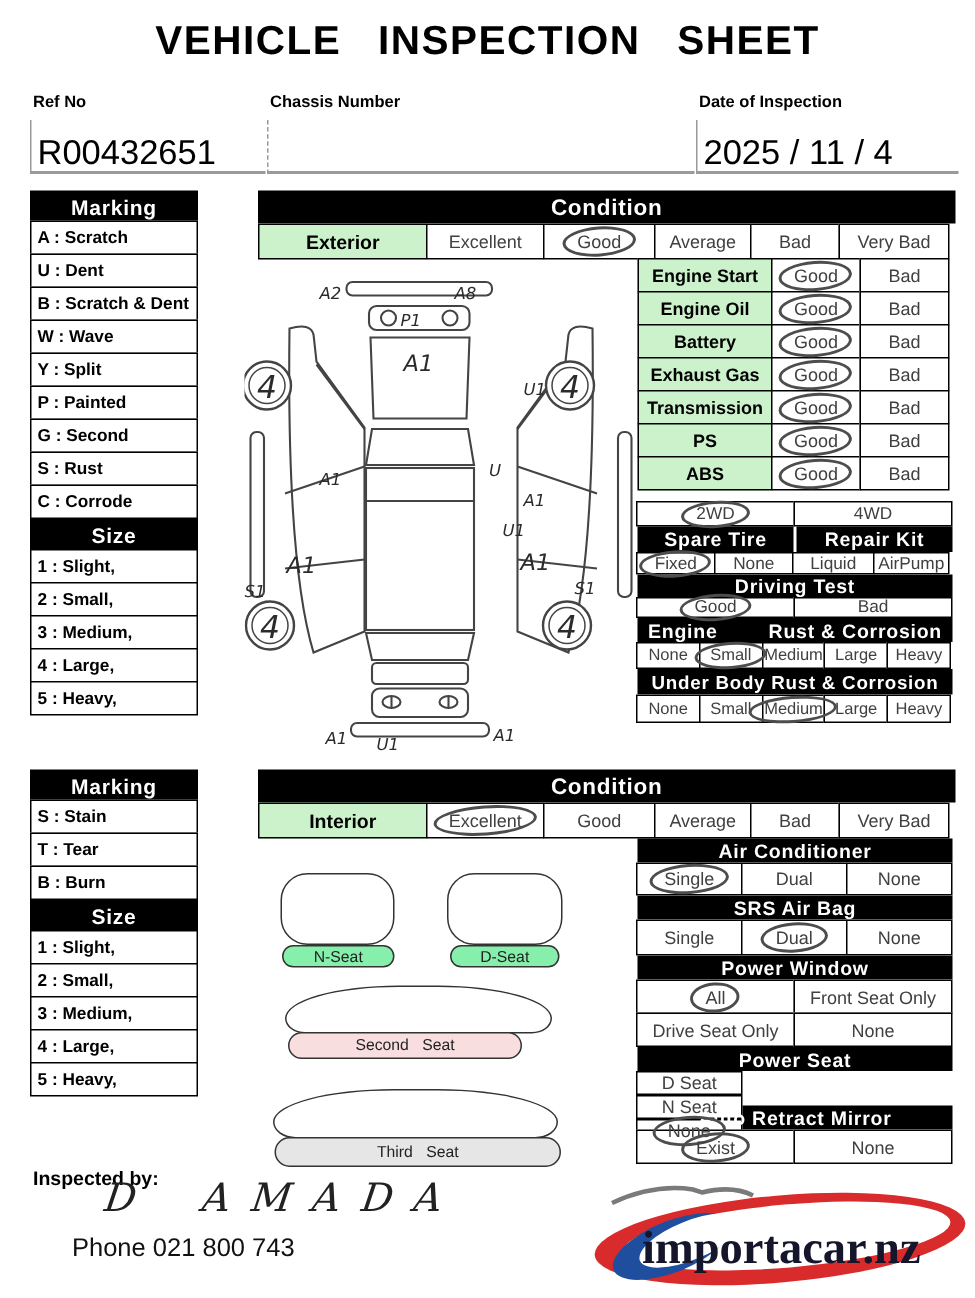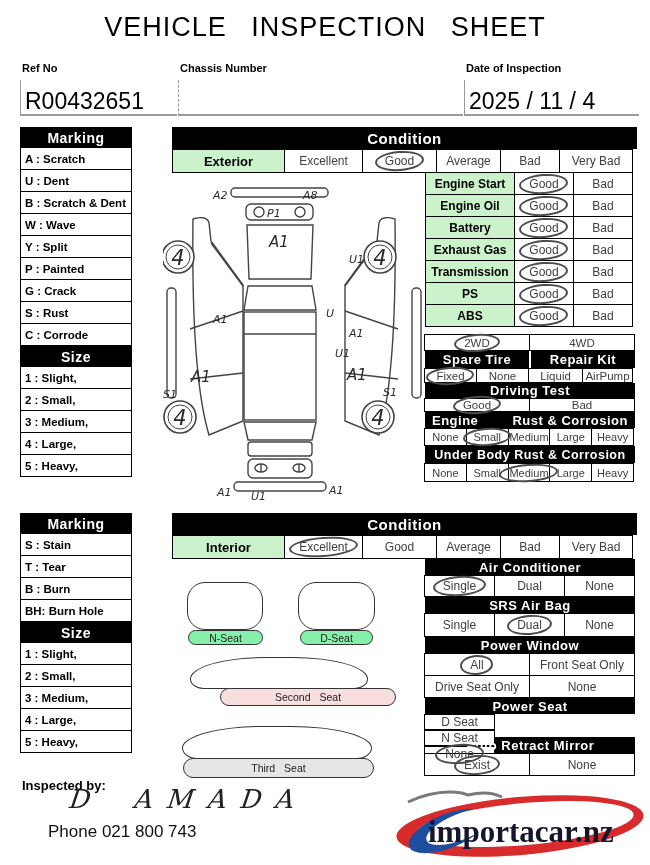--- a/index.html
+++ b/index.html
@@ -1,21 +1,21 @@
 <!DOCTYPE html>
 <html><head>
 <meta charset="utf-8">
 <style>
   html,body{margin:0;padding:0;background:#fff;}
   body{font-family:"Liberation Sans", sans-serif; color:#000;}
   #sheet{position:relative;width:650px;height:865px;background:#fff;overflow:hidden;}
   .abs{position:absolute;}
 
   
-  #title{left:0;right:0;top:12px;text-align:center;font-size:27px;font-weight:normal;
+  #title{left:0;right:0;top:12px;text-align:center;font-size:27px;font-weight:bold;
          letter-spacing:1px;word-spacing:16px;}
   .fldlabel{font-size:11px;font-weight:bold;}
   .fldbox{height:33px;border-bottom:2px solid #9a9a9a;display:flex;align-items:flex-end;padding:0 0 1px 4px;}
   .fldval{font-size:23px;line-height:1;}
 
   
   .bar{background:#000;color:#fff;display:flex;align-items:center;justify-content:center;
        font-weight:bold;font-size:13px;letter-spacing:.5px;}
   .cell{border:1px solid #000;background:#fff;display:flex;align-items:center;justify-content:center;box-sizing:border-box;}
   .green{background:#ccf2cc;text-align:right;}
@@ -74,21 +74,21 @@
   
   #seats{width:255px;height:215px;}
   .seatback{position:absolute;border:1.5px solid #333;background:#fff;box-sizing:border-box;}
   .band{position:absolute;border:1.5px solid #333;display:flex;align-items:center;justify-content:center;
         font-size:10.5px;color:#222;box-sizing:border-box;word-spacing:6px;background:#86efac;}
   .nback{left:17px;top:10px;width:76px;height:48px;border-radius:18px;}
   .dback{left:128px;top:10px;width:77px;height:48px;border-radius:18px;}
   .nlabel{left:18px;top:58px;width:75px;height:15px;border-radius:8px;}
   .dlabel{left:130px;top:58px;width:73px;height:15px;border-radius:8px;}
   .secback{left:20px;top:85px;width:178px;height:32px;border-radius:90px 90px 16px 16px / 26px 26px 12px 12px;}
-  .secband{left:22px;top:116px;width:176px;height:18px;border-radius:9px;background:#f8dede;margin-left:28px;}
+  .secband{left:22px;top:116px;width:156px;height:18px;border-radius:9px;background:#f8dede;}
   .thirdback{left:12px;top:154px;width:190px;height:33px;border-radius:95px 95px 18px 18px / 26px 26px 13px 13px;}
   .thirdband{left:13px;top:186px;width:191px;height:20px;border-radius:10px;background:#e6e6e6;}
 
   
   #inspected{left:22px;top:778px;font-size:13px;font-weight:bold;}
   #signature{left:70px;top:784px;width:280px;font-family:"DejaVu Serif", serif;font-style:italic;
              font-size:26px;letter-spacing:14px;word-spacing:8px;color:#222;transform:skewX(-8deg);}
   #phone{left:48px;top:822px;font-size:17px;color:#111;}
 </style>
 </head>
@@ -127,21 +127,21 @@
         <div class="legend-row">
           <span>W : Wave</span>
         </div>
         <div class="legend-row">
           <span>Y : Split</span>
         </div>
         <div class="legend-row">
           <span>P : Painted</span>
         </div>
         <div class="legend-row">
-          <span>G : Crack</span>
+          <span>G : Second</span>
         </div>
         <div class="legend-row">
           <span>S : Rust</span>
         </div>
         <div class="legend-row">
           <span>C : Corrode</span>
         </div>
       </div>
     <div class="bar">Size</div>
     <div>
@@ -425,23 +425,20 @@
 
     <div class="legend-row">
           <span>S : Stain</span>
         </div>
         <div class="legend-row">
           <span>T : Tear</span>
         </div>
         <div class="legend-row">
           <span>B : Burn</span>
         </div>
-        <div class="legend-row">
-          <span>BH: Burn Hole</span>
-        </div>
       </div>
     <div class="bar">Size</div>
     <div>
 
     <div class="legend-row">
           <span>1 : Slight,</span>
         </div>
         <div class="legend-row">
           <span>2 : Small,</span>
         </div>

